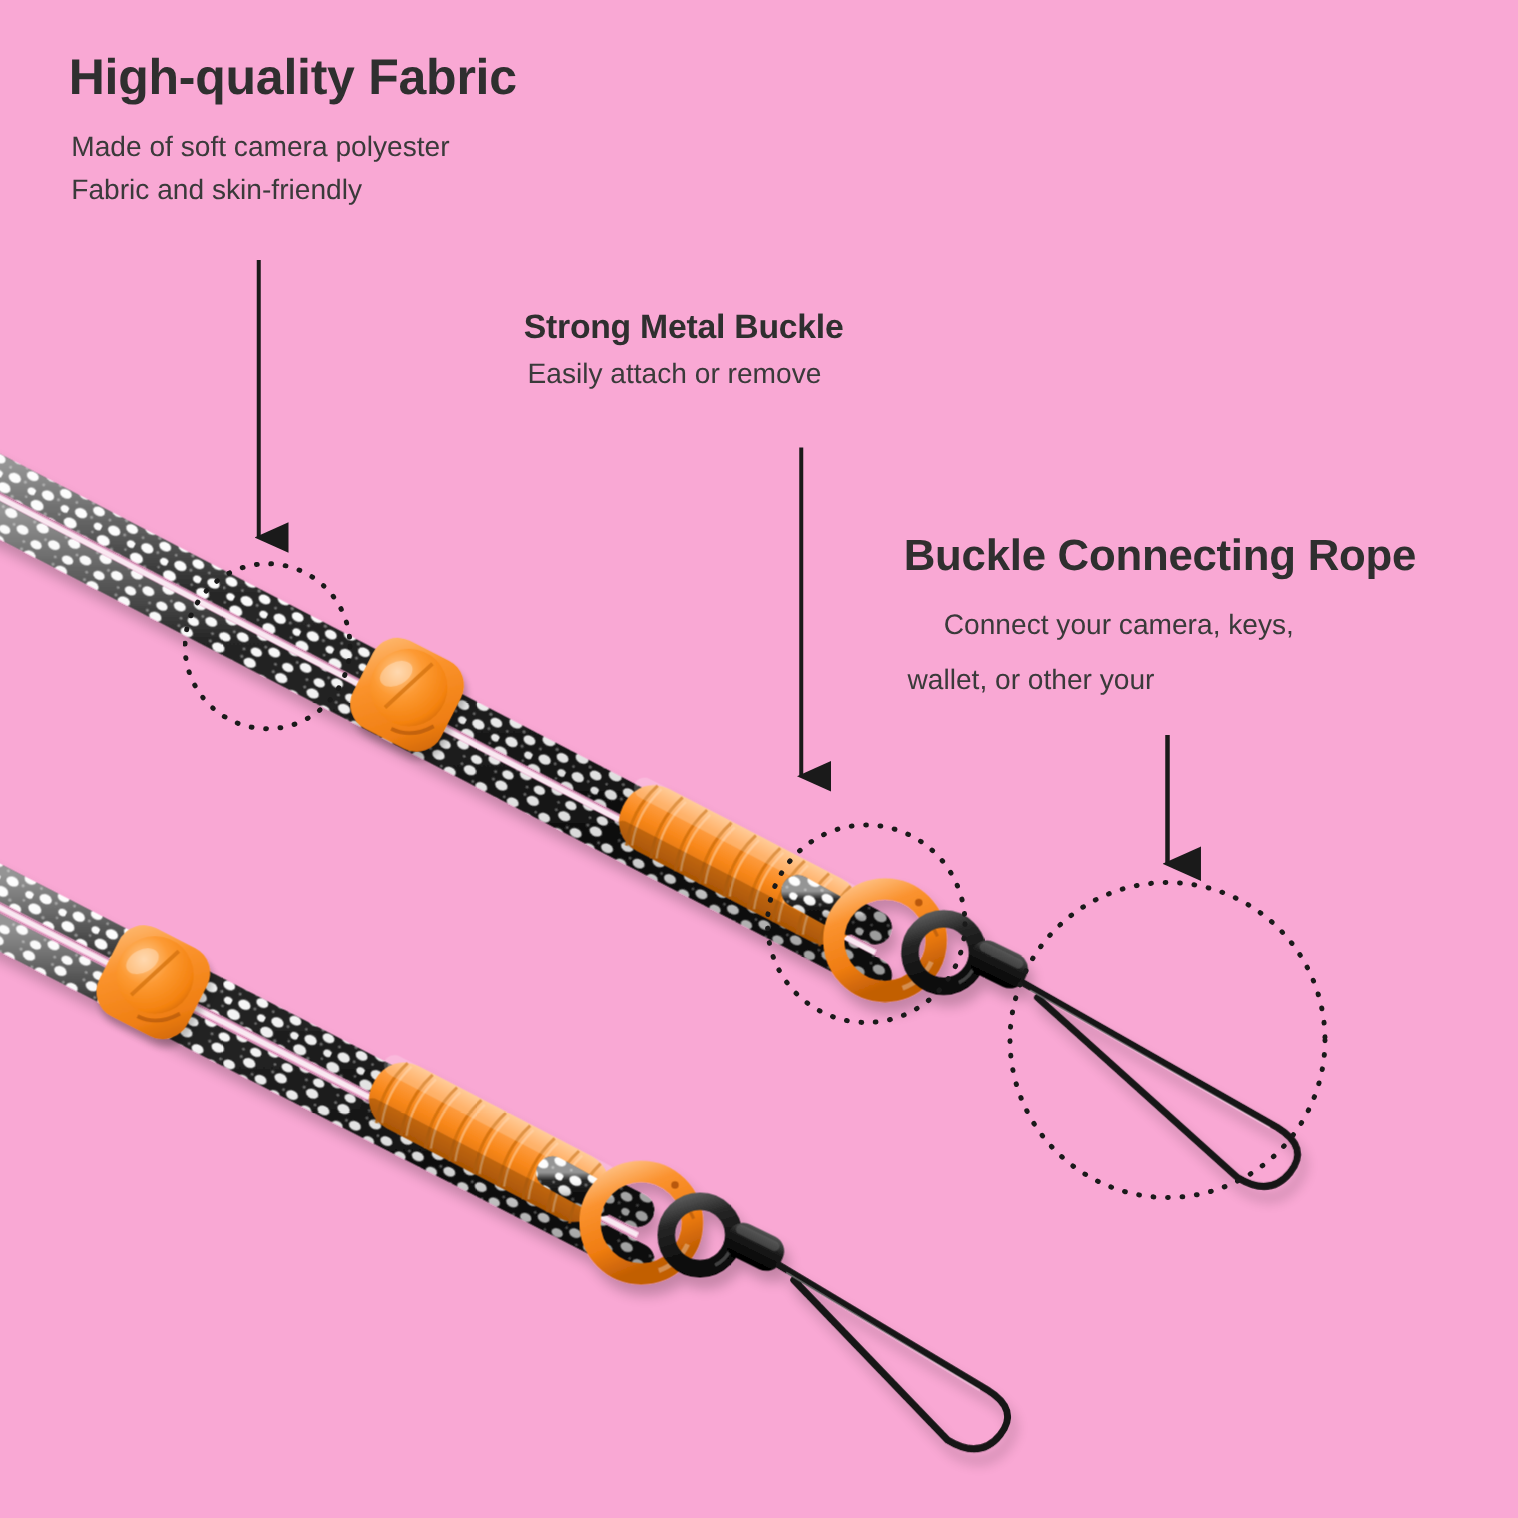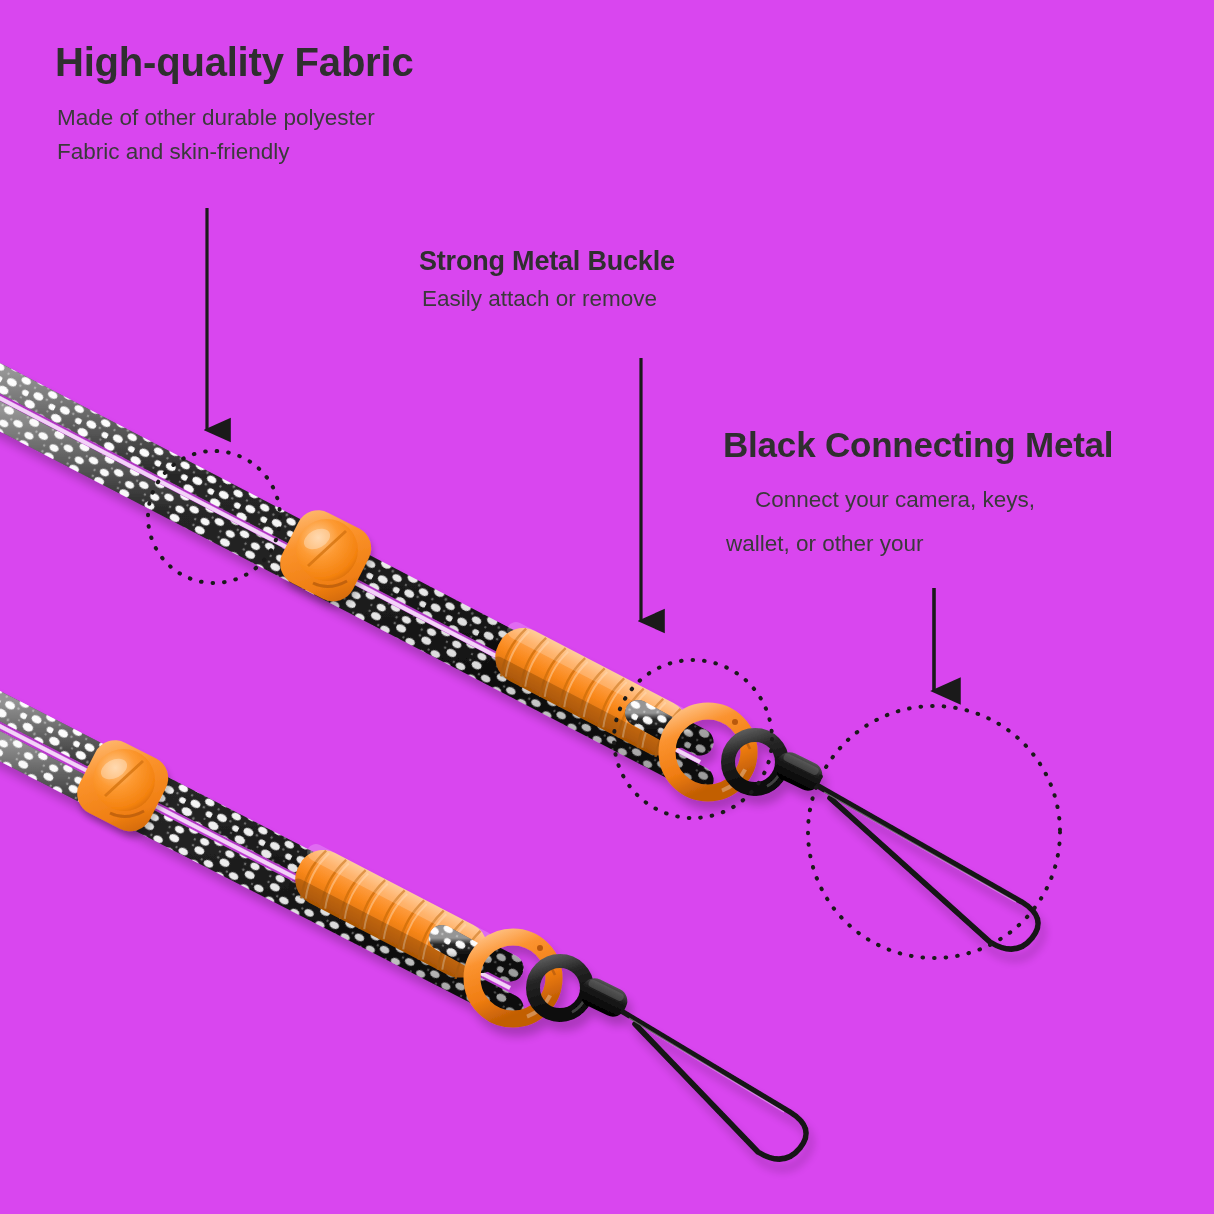--- a/index.html
+++ b/index.html
@@ -7,21 +7,21 @@
     padding: 0;
     background: #ffffff;
   }
   body {
     font-family: "Liberation Sans", sans-serif;
   }
   #page {
     position: relative;
     width: 1214px;
     height: 1214px;
-    background: #d946ef;
+    background: #f9a8d4;
     overflow: hidden;
   }
   #art {
     position: absolute;
     left: 0;
     top: 0;
     width: 1214px;
     height: 1214px;
   }
   .callout {
@@ -319,28 +319,28 @@
       <line x1="641" y1="358" x2="641" y2="621" stroke="#1a1a1a" stroke-width="3.2" marker-end="url(#arrowHead)"></line>
       <circle cx="693" cy="739" r="79" fill="none" stroke="#1a1a1a" stroke-width="4" stroke-linecap="round" stroke-dasharray="0.6 11"></circle>
 
       <line x1="934" y1="588" x2="934" y2="691" stroke="#1a1a1a" stroke-width="3.6" marker-end="url(#arrowHead)"></line>
       <circle cx="934" cy="832" r="126" fill="none" stroke="#1a1a1a" stroke-width="4" stroke-linecap="round" stroke-dasharray="0.6 11"></circle>
     </g>
   </svg>
 
   <div class="callout" id="callout-fabric">
     <div class="title">High-quality Fabric</div>
-    <div class="line l1">Made of other durable polyester</div>
+    <div class="line l1">Made of soft camera polyester</div>
     <div class="line l2">Fabric and skin-friendly</div>
   </div>
 
   <div class="callout" id="callout-buckle">
     <div class="title">Strong Metal Buckle</div>
     <div class="line l1">Easily attach or remove</div>
   </div>
 
   <div class="callout" id="callout-rope">
-    <div class="title">Black Connecting Metal</div>
+    <div class="title">Buckle Connecting Rope</div>
     <div class="line l1">Connect your camera, keys,</div>
     <div class="line l2">wallet, or other your</div>
   </div>
 
 </div>
 
 </body></html>

